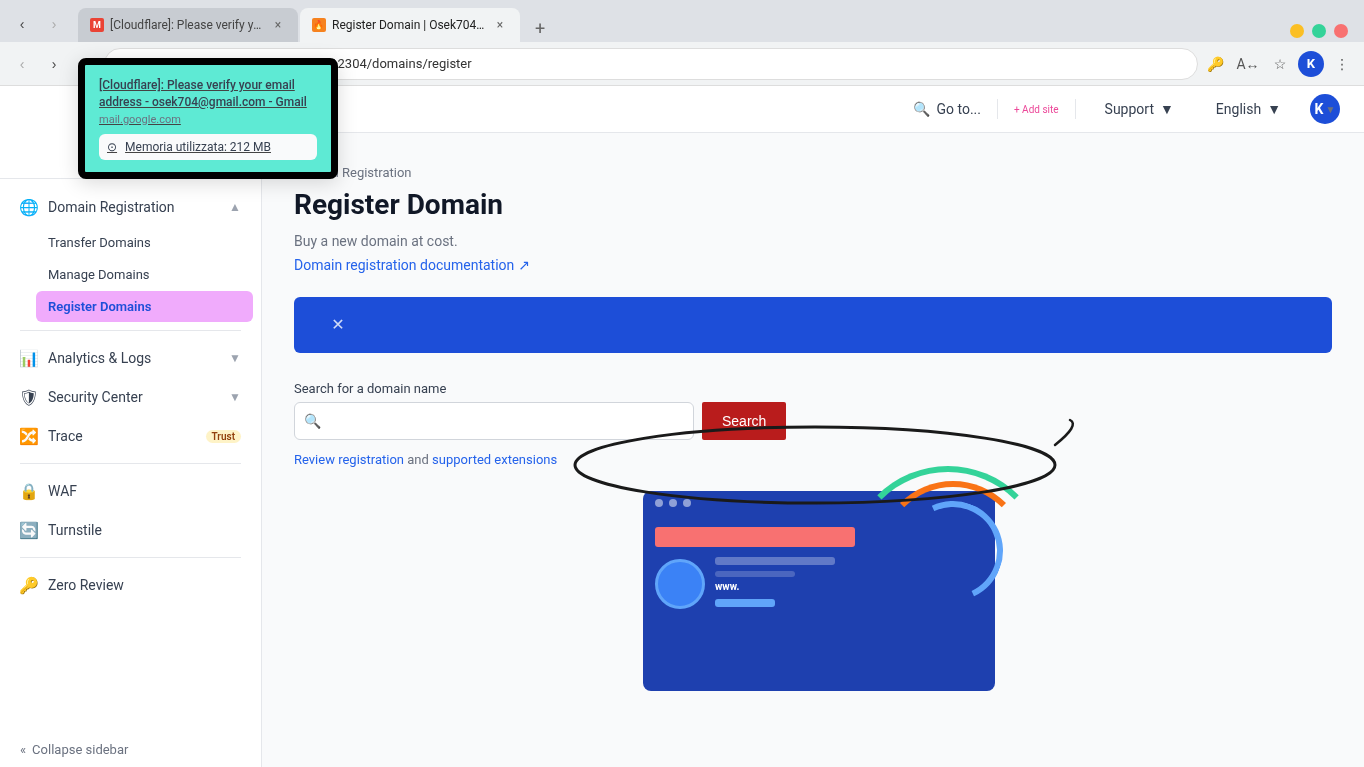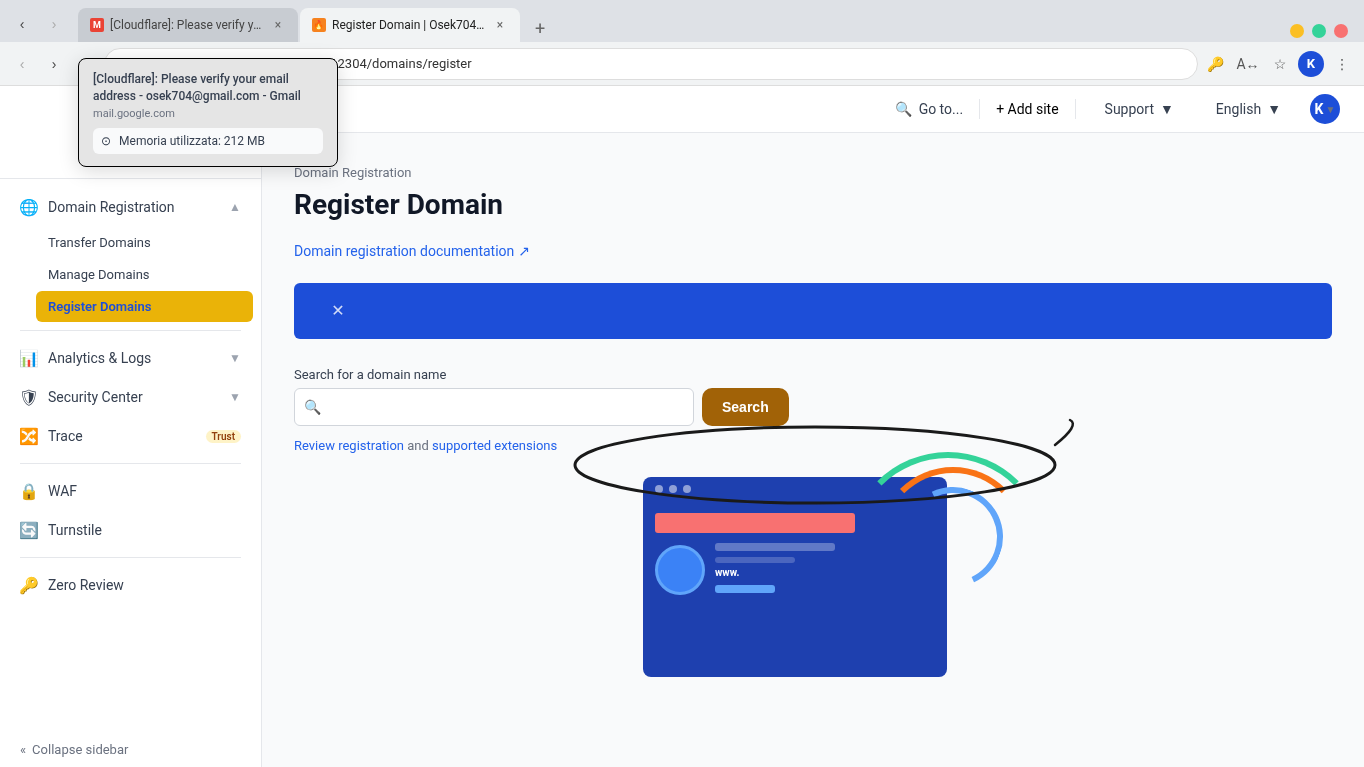--- a/index.html
+++ b/index.html
@@ -33,65 +33,65 @@
     .sidebar-logo { padding: 16px; display: flex; align-items: center; justify-content: center; border-bottom: 1px solid #e5e7eb; }
     .sidebar-globe { width: 60px; height: 60px; border-radius: 50%; background: #e0e0e0; display: flex; align-items: center; justify-content: center; font-size: 32px; color: #999; }
     .sidebar-nav { flex: 1; padding: 8px 0; }
     .sidebar-section { padding: 0 8px; }
     .sidebar-item { display: flex; align-items: center; padding: 10px 12px; border-radius: 6px; cursor: pointer; gap: 10px; font-size: 14px; color: #374151; margin: 1px 0; }
     .sidebar-item-icon { width: 18px; height: 18px; flex-shrink: 0; display: flex; align-items: center; justify-content: center; font-size: 16px; }
     .sidebar-item-label { flex: 1; font-size: 14px; }
     .sidebar-item-chevron { font-size: 12px; color: #9ca3af; }
     .sidebar-submenu { padding-left: 28px; }
     .sidebar-subitem { display: flex; align-items: center; padding: 8px 12px; border-radius: 6px; cursor: pointer; font-size: 13px; color: #374151; margin: 1px 0; }
-    .sidebar-subitem.active { background: #eab308; color: #1d4ed8; font-weight: 600; }
+    .sidebar-subitem.active { background: #f0abfc; color: #1d4ed8; font-weight: 600; }
     .sidebar-divider { height: 1px; background: #e5e7eb; margin: 8px 12px; }
     .sidebar-collapse { display: flex; align-items: center; padding: 10px 20px; cursor: pointer; color: #6b7280; font-size: 13px; gap: 6px; }
     .beta-badge { background: #fef3c7; color: #92400e; font-size: 10px; padding: 1px 6px; border-radius: 10px; font-weight: 600; }
 
     
     .main { flex: 1; overflow-y: auto; background: #f9fafb; }
     .top-bar { background: #fff; border-bottom: 1px solid #e5e7eb; padding: 8px 24px; display: flex; align-items: center; justify-content: flex-end; gap: 16px; }
     .top-bar-btn { display: flex; align-items: center; gap: 6px; padding: 6px 12px; border-radius: 6px; font-size: 14px; color: #374151; cursor: pointer; border: 1px solid transparent; }
     .top-bar-goto { display: flex; align-items: center; gap: 6px; font-size: 14px; color: #374151; cursor: pointer; }
-    .top-bar-addsite { display: flex; align-items: center; gap: 6px; font-size: 14px; color: #000000; cursor: pointer; }
+    .top-bar-addsite { display: flex; align-items: center; gap: 6px; font-size: 10px; color: #ec4899; cursor: pointer; }
     .top-bar-divider { width: 1px; height: 20px; background: #e5e7eb; }
     .main-content { padding: 32px; }
     .breadcrumb { font-size: 13px; color: #6b7280; margin-bottom: 8px; }
-    .page-title { font-size: 28px; font-weight: 700; color: #111827; margin-bottom: 22px; }
+    .page-title { font-size: 28px; font-weight: 700; color: #111827; margin-bottom: 12px; }
     .page-subtitle { font-size: 14px; color: #6b7280; margin-bottom: 8px; }
     .doc-link { display: flex; align-items: center; gap: 4px; font-size: 14px; color: #2563eb; text-decoration: none; margin-bottom: 24px; cursor: pointer; }
 
     
     .alert-banner { background: #1d4ed8; color: #fff; padding: 16px 20px; border-radius: 6px; display: flex; align-items: flex-start; justify-content: space-between; margin-bottom: 28px; font-size: 14px; line-height: 1.5; }
     .alert-text { flex: 1; }
     .alert-close { width: 24px; height: 24px; display: flex; align-items: center; justify-content: center; cursor: pointer; font-size: 16px; color: rgba(255,255,255,0.8); flex-shrink: 0; margin-left: 12px; }
 
     
     .search-label { font-size: 13px; color: #374151; margin-bottom: 6px; }
     .search-row { display: flex; gap: 8px; align-items: center; margin-bottom: 12px; }
     .search-input-wrapper { flex: 0 0 400px; position: relative; display: flex; align-items: center; }
     .search-icon-inner { position: absolute; left: 10px; color: #9ca3af; font-size: 14px; }
     .search-input { width: 100%; height: 38px; border: 1px solid #d1d5db; border-radius: 6px; padding: 0 12px 0 32px; font-size: 14px; color: #111827; outline: none; }
-    .search-btn { height: 38px; padding: 0 20px; background: #a16207; color: #fff; border: none; border-radius: 10px; font-size: 14px; font-weight: 700; cursor: pointer; }
+    .search-btn { height: 38px; padding: 0 20px; background: #b91c1c; color: #fff; border: none; border-radius: 2px; font-size: 14px; font-weight: 400; cursor: pointer; }
     .search-links { font-size: 13px; color: #6b7280; }
     .search-links a { color: #2563eb; cursor: pointer; text-decoration: none; }
 
     
     .illustration { margin-top: 24px; display: flex; justify-content: center; }
-    .browser-mockup { width: 304px; height: 200px; background: #1e40af; border-radius: 8px; position: relative; overflow: visible; }
+    .browser-mockup { width: 352px; height: 200px; background: #1e40af; border-radius: 8px; position: relative; overflow: visible; }
     .mockup-topbar { display: flex; align-items: center; padding: 8px 12px; gap: 6px; }
     .mockup-dot { width: 8px; height: 8px; border-radius: 50%; background: rgba(255,255,255,0.5); }
     .mockup-content { padding: 12px; }
     .mockup-input-box { height: 20px; background: #f87171; border-radius: 3px; width: 200px; margin-bottom: 10px; }
     .mockup-circle { width: 50px; height: 50px; border-radius: 50%; background: #3b82f6; border: 3px solid #60a5fa; }
     .mockup-www { color: #fff; font-size: 10px; margin-top: 4px; font-weight: bold; }
 
     
-    .tooltip-popup { position: absolute; top: 50px; left: 0; background: #e5e5e5; border: 1px solid #000000; border-radius: 8px; box-shadow: 0 4px 20px rgba(0,0,0,0.15); padding: 12px 14px; width: 260px; z-index: 100; }
+    .tooltip-popup { position: absolute; top: 50px; left: 0; background: #5eead4; border: 7px solid #000000; border-radius: 8px; box-shadow: 0 4px 20px rgba(0,0,0,0.15); padding: 12px 14px; width: 260px; z-index: 100; text-decoration: underline; }
     .tooltip-memory { display: flex; align-items: center; gap: 8px; margin-top: 8px; font-size: 12px; color: #374151; padding: 6px 8px; background: #f9fafb; border-radius: 6px; }
 
     .tab-bar-left { display: flex; align-items: flex-end; }
     .tab-spacer { flex: 1; }
   </style>
 </head>
 <body>
 
 <div class="browser-chrome" style="position:relative;">
 
@@ -250,20 +250,21 @@
         </div>
         <div class="nav-icon-btn" style="background:#1d4ed8;color:#fff;border-radius:50%;width:30px;height:30px;font-weight:700;font-size:14px;display:flex;align-items:center;justify-content:center;">
           <span>K</span>
           <span style="font-size:10px;color:#6b7280;margin-left:2px;">▼</span>
         </div>
       </div>
 
       <div class="main-content">
         <div class="breadcrumb">Domain Registration</div>
         <h1 class="page-title">Register Domain</h1>
+        <p class="page-subtitle">Buy a new domain at cost.</p>
         <a class="doc-link">
           <span>Domain registration documentation</span>
           <span>↗</span>
         </a>
 
         <div class="alert-banner">
           <div class="alert-close">✕</div>
         </div>
 
         <div>

